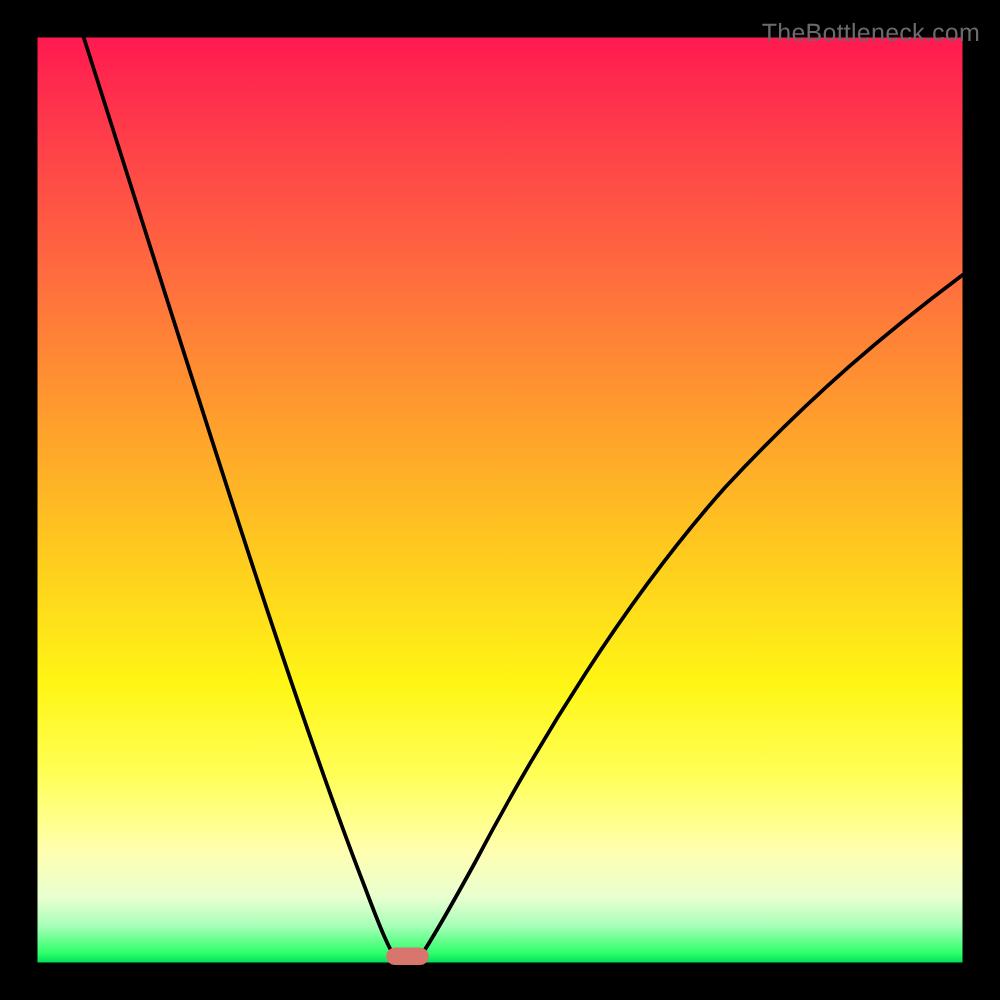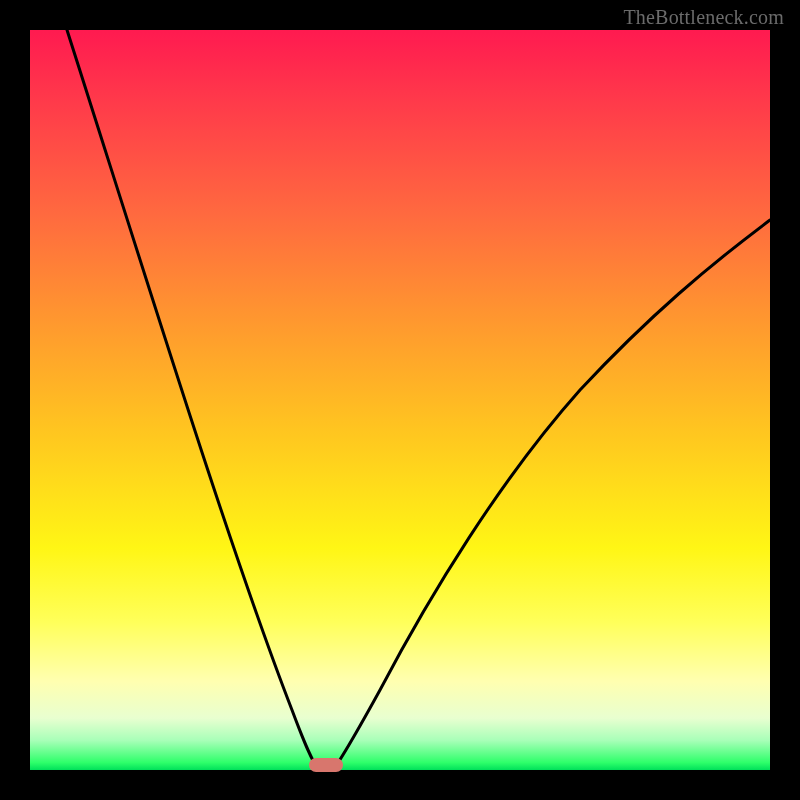--- a/index.html
+++ b/index.html
@@ -12,28 +12,27 @@
     overflow: hidden;
   }
   .frame {
     position: relative;
     width: 800px;
     height: 800px;
     background: #000;
   }
   .watermark {
     position: absolute;
-    top: 6px;
+    top: 16px;
     right: 16px;
     color: #6b6b6b;
     font-size: 20px;
     font-weight: 500;
     letter-spacing: 0.2px;
     z-index: 50;
-    font-family: Liberation Serif, serif;
   }
   .plot-area {
     position: absolute;
     left: 30px;
     top: 30px;
     width: 740px;
     height: 740px;
     background: linear-gradient(
       to bottom,
       #ff1a50 0%,

